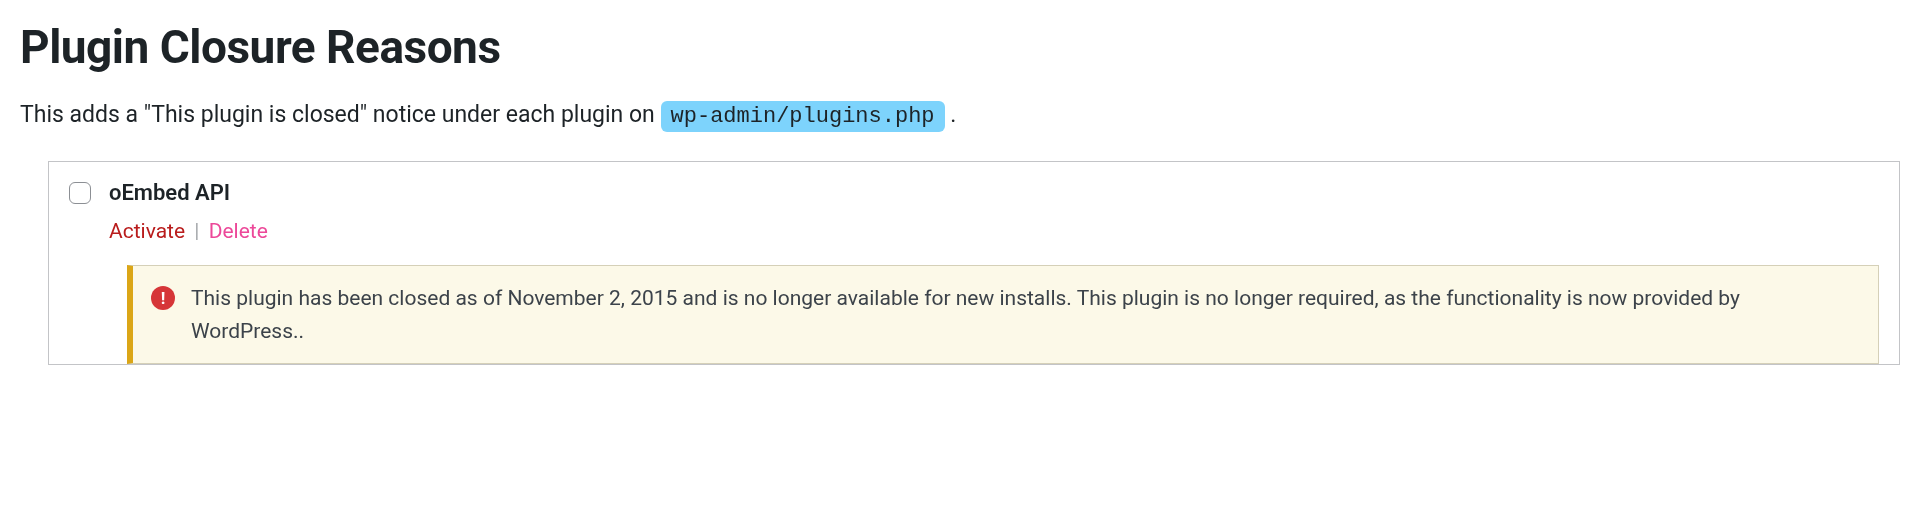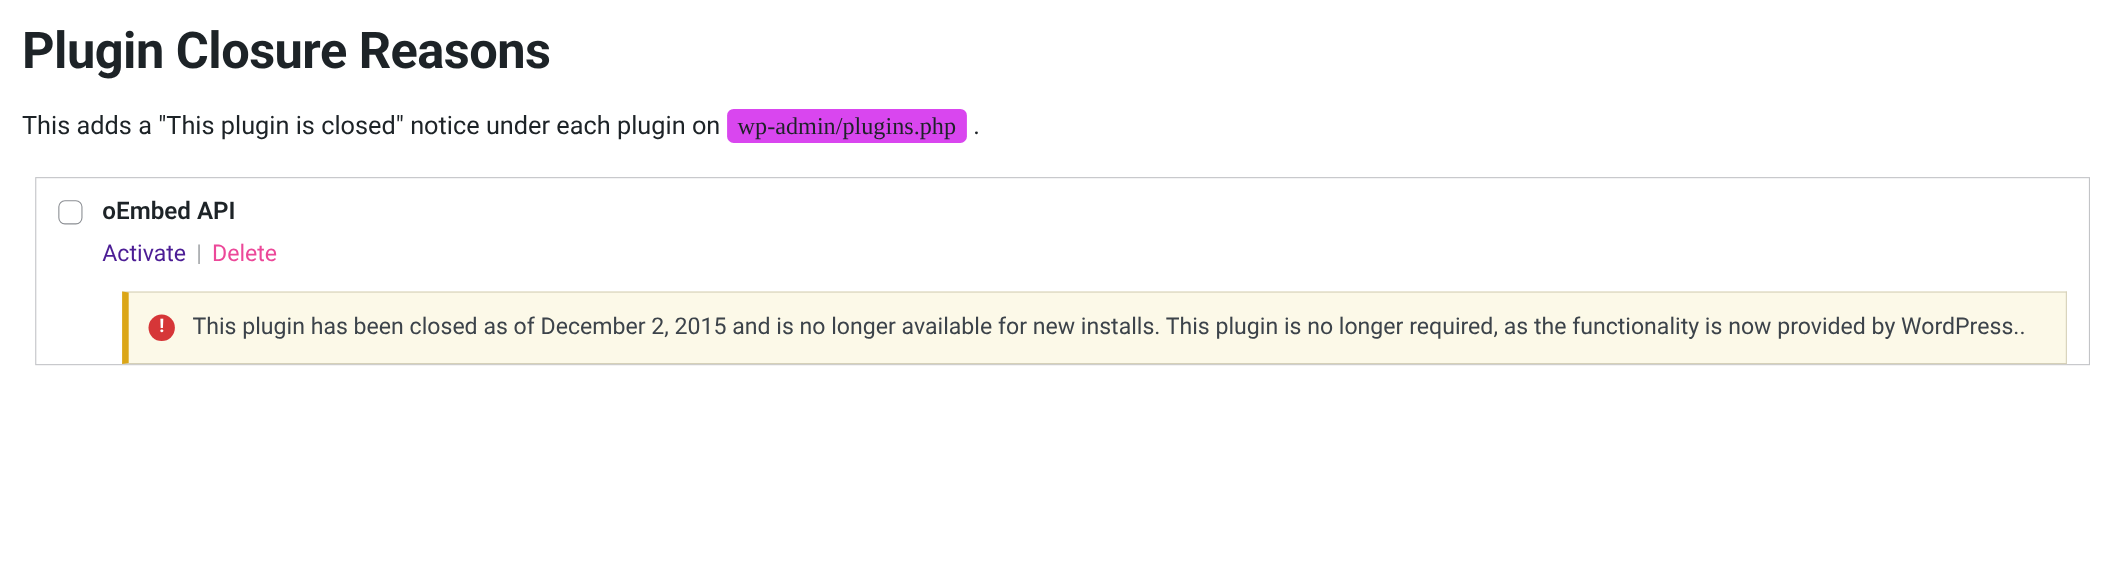--- a/index.html
+++ b/index.html
@@ -20,32 +20,32 @@
       margin-bottom: 24px;
       letter-spacing: -0.5px;
     }
     .description {
       font-size: 23px;
       color: #1d2327;
       margin-bottom: 28px;
       line-height: 1.5;
     }
     .code-inline {
-      font-family: Liberation Serif, serif;
-      background: #d946ef;
+      font-family: Liberation Mono, monospace;
+      background: #7dd3fc;
       padding: 3px 10px;
       border-radius: 6px;
       font-size: 22px;
       white-space: nowrap;
     }
     .plugin-card {
       border: 1px solid #c3c4c7;
       background: #fff;
       padding: 0;
-      margin-left: 12px;
+      margin-left: 28px;
       margin-right: 0;
     }
     .plugin-row {
       display: flex;
       padding: 18px 20px 22px 20px;
     }
     .checkbox-col {
       flex: 0 0 auto;
       padding-right: 18px;
       padding-top: 2px;
@@ -67,21 +67,21 @@
     .plugin-name {
       font-size: 22px;
       font-weight: 600;
       color: #1d2327;
       margin-bottom: 14px;
     }
     .plugin-actions {
       font-size: 21px;
     }
     .action-link {
-      color: #4c1d95;
+      color: #b91c1c;
       text-decoration: none;
       cursor: pointer;
     }
     .action-link.delete {
       color: #ec4899;
     }
     .action-sep {
       color: #a7aaad;
       margin: 0 4px;
     }
@@ -164,16 +164,16 @@
         <span class="action-sep">|</span>
         <a class="action-link delete">Delete</a>
       </div>
     </div>
   </div>
   <div class="notice-row">
     <div class="warning-notice">
       <div class="warning-icon">
         <span class="warning-icon-inner">!</span>
       </div>
-      <div class="notice-text">This plugin has been closed as of December 2, 2015 and is no longer available for new installs. This plugin is no longer required, as the functionality is now provided by WordPress..</div>
+      <div class="notice-text">This plugin has been closed as of November 2, 2015 and is no longer available for new installs. This plugin is no longer required, as the functionality is now provided by WordPress..</div>
     </div>
   </div>
 </div>
 
 </body></html>

